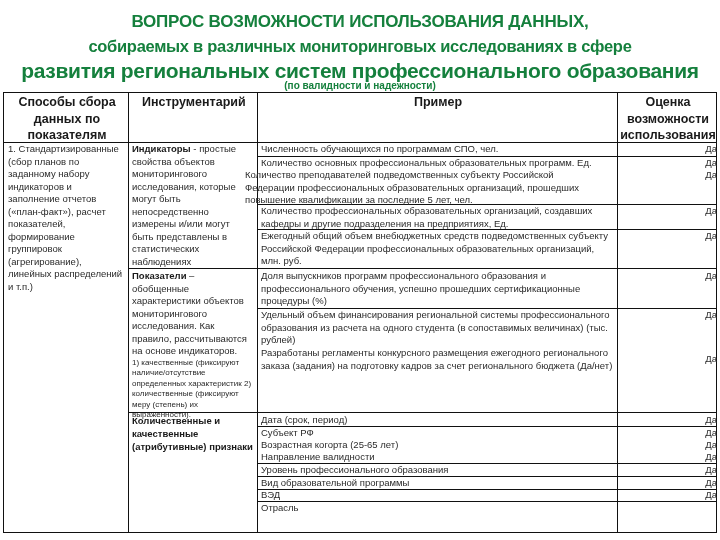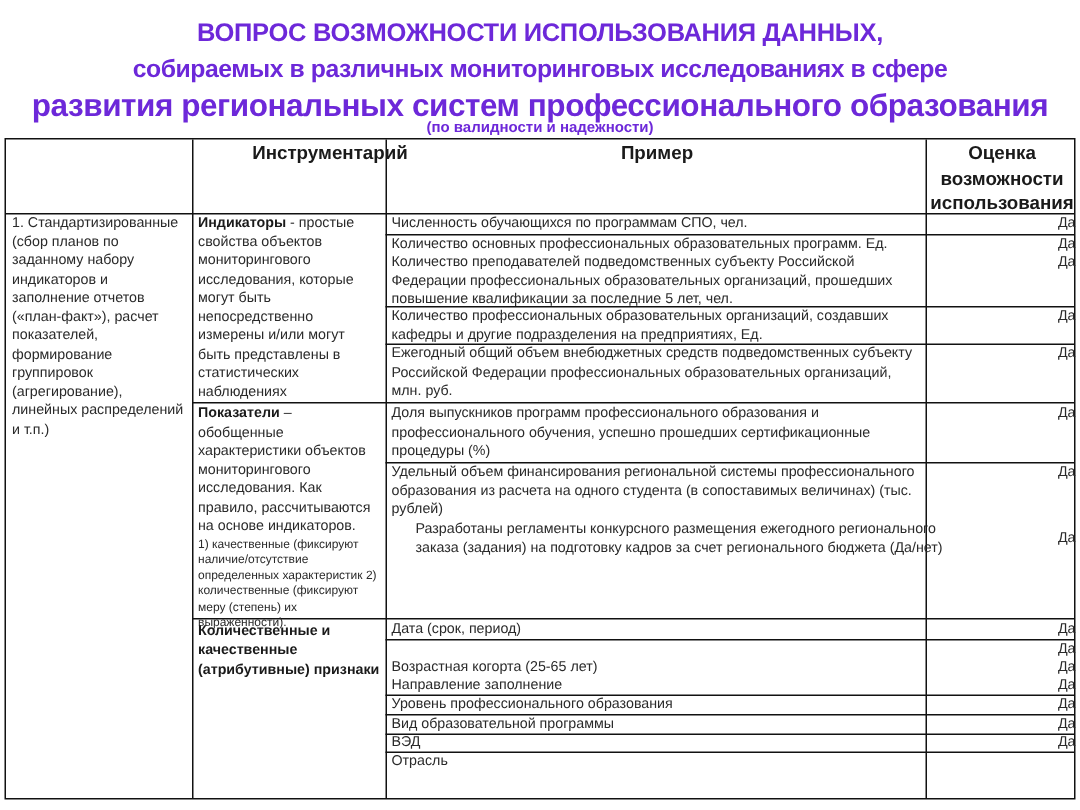--- a/index.html
+++ b/index.html
@@ -2,21 +2,21 @@
 <html><head>
 <meta charset="utf-8">
 <style>
   html, body { margin: 0; padding: 0; }
   body {
     width: 720px; height: 540px; background: #ffffff; overflow: hidden;
     position: relative; font-family: "Liberation Sans", sans-serif; color: #1a1a1a;
   }
   .title {
     position: absolute; left: 0; width: 720px; text-align: center;
-    color: #6d28d9; font-family: "Liberation Sans", sans-serif;
+    color: #15803d; font-family: "Liberation Sans", sans-serif;
   }
   .t1 { top: 12px; font-size: 17px; font-weight: bold; letter-spacing: -0.2px; }
   .t2 { top: 37px; font-size: 16.5px; font-weight: bold; letter-spacing: -0.3px; }
   .t3 { top: 59px; font-size: 21px; font-weight: bold; letter-spacing: -0.3px; }
   .t4 { top: 80px; font-size: 10px; font-weight: bold; }
 
   .tbl { position: absolute; left: 3px; top: 92px; width: 714px; height: 441px;
          border: 1.5px solid #111; box-sizing: border-box; }
   .vline { position: absolute; top: 0; bottom: 0; width: 0; border-left: 1.5px solid #111; }
   .hline { position: absolute; height: 0; border-top: 1.3px solid #111; }
@@ -35,21 +35,22 @@
 <div class="title t4">(по валидности и надежности)</div>
 
 <div class="tbl">
 
   <div class="vline" style="left:124px"></div>
   <div class="vline" style="left:253px"></div>
   <div class="vline" style="left:613px"></div>
 
   <div class="hline" style="left:0;right:0;top:49px"></div>
 
-  <div class="cell hdr" style="left:145px;top:1px;width:122px;text-align:center;padding-left:10px">Инструментарий</div>
+  <div class="cell hdr" style="left:2px;top:1px;width:122px">Способы сбора данных по показателям</div>
+  <div class="cell hdr" style="left:128px;top:1px;width:122px;text-align:left;padding-left:10px">Инструментарий</div>
   <div class="cell hdr" style="left:255px;top:1px;width:358px">Пример</div>
   <div class="cell hdr" style="left:615px;top:1px;width:98px">Оценка возможности использования</div>
 
   <div class="cell" style="left:4px;top:50px;width:118px">1. Стандартизированные (сбор планов по заданному набору индикаторов и заполнение отчетов («план-факт»), расчет показателей, формирование группировок (агрегирование), линейных распределений и т.п.)</div>
 
   <div class="hline" style="left:124px;right:0;top:175px"></div>
   <div class="hline" style="left:124px;right:0;top:319px"></div>
 
   <div class="cell" style="left:128px;top:50px;width:122px">
     <span class="bold">Индикаторы</span><span> - простые свойства объектов мониторингового исследования, которые могут быть непосредственно измерены и/или могут быть представлены в статистических наблюдениях</span>
@@ -65,55 +66,56 @@
   <div class="hline" style="left:253px;right:0;top:63px"></div>
   <div class="hline" style="left:253px;right:0;top:111px"></div>
   <div class="hline" style="left:253px;right:0;top:136px"></div>
 
   <div class="cell" style="left:257px;top:50px;width:354px">Численность обучающихся по программам СПО, чел.</div>
   <div class="ans" style="top:50px">Да</div>
 
   <div class="cell" style="left:257px;top:64px;width:354px">Количество основных профессиональных образовательных программ. Ед.</div>
   <div class="ans" style="top:64px">Да</div>
 
-  <div class="cell" style="left:257px;top:76px;width:354px">Количество преподавателей подведомственных субъекту Российской Федерации профессиональных образовательных организаций, прошедших повышение квалификации за последние 5 лет, чел.</div>
+  <div class="cell" style="left:241px;top:76px;width:354px">Количество преподавателей подведомственных субъекту Российской Федерации профессиональных образовательных организаций, прошедших повышение квалификации за последние 5 лет, чел.</div>
   <div class="ans" style="top:76px">Да</div>
 
   <div class="cell" style="left:257px;top:112px;width:354px">Количество профессиональных образовательных организаций, создавших кафедры и другие подразделения на предприятиях, Ед.</div>
   <div class="ans" style="top:112px">Да</div>
 
   <div class="cell" style="left:257px;top:137px;width:354px">Ежегодный общий объем внебюджетных средств подведомственных субъекту Российской Федерации профессиональных образовательных организаций, млн. руб.</div>
   <div class="ans" style="top:137px">Да</div>
 
   <div class="hline" style="left:253px;right:0;top:215px"></div>
 
   <div class="cell" style="left:257px;top:177px;width:354px">Доля выпускников программ профессионального образования и профессионального обучения, успешно прошедших сертификационные процедуры (%)</div>
   <div class="ans" style="top:177px">Да</div>
 
   <div class="cell" style="left:257px;top:216px;width:354px">Удельный объем финансирования региональной системы профессионального образования из расчета на одного студента (в сопоставимых величинах) (тыс. рублей)</div>
   <div class="ans" style="top:216px">Да</div>
 
-  <div class="cell" style="left:273px;top:254px;width:354px">Разработаны регламенты конкурсного размещения ежегодного регионального заказа (задания) на подготовку кадров за счет регионального бюджета (Да/нет)</div>
+  <div class="cell" style="left:257px;top:254px;width:354px">Разработаны регламенты конкурсного размещения ежегодного регионального заказа (задания) на подготовку кадров за счет регионального бюджета (Да/нет)</div>
   <div class="ans" style="top:260px">Да</div>
 
   <div class="hline" style="left:253px;right:0;top:333px"></div>
   <div class="hline" style="left:253px;right:0;top:370px"></div>
   <div class="hline" style="left:253px;right:0;top:383px"></div>
   <div class="hline" style="left:253px;right:0;top:396px"></div>
   <div class="hline" style="left:253px;right:0;top:408px"></div>
 
   <div class="cell" style="left:257px;top:321px;width:354px">Дата (срок, период)</div>
   <div class="ans" style="top:321px">Да</div>
 
+  <div class="cell" style="left:257px;top:334px;width:354px">Субъект РФ</div>
   <div class="ans" style="top:334px">Да</div>
 
   <div class="cell" style="left:257px;top:346px;width:354px">Возрастная когорта (25-65 лет)</div>
   <div class="ans" style="top:346px">Да</div>
 
-  <div class="cell" style="left:257px;top:358px;width:354px">Направление заполнение</div>
+  <div class="cell" style="left:257px;top:358px;width:354px">Направление валидности</div>
   <div class="ans" style="top:358px">Да</div>
 
   <div class="cell" style="left:257px;top:371px;width:354px">Уровень профессионального образования</div>
   <div class="ans" style="top:371px">Да</div>
 
   <div class="cell" style="left:257px;top:384px;width:354px">Вид образовательной программы</div>
   <div class="ans" style="top:384px">Да</div>
 
   <div class="cell" style="left:257px;top:396px;width:354px">ВЭД</div>
   <div class="ans" style="top:396px">Да</div>

